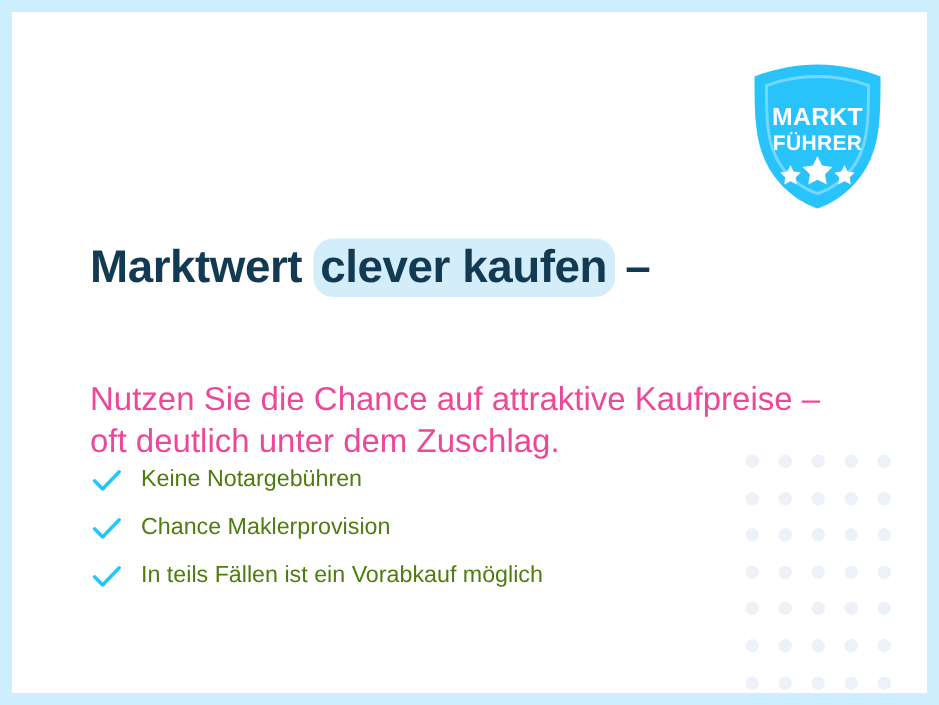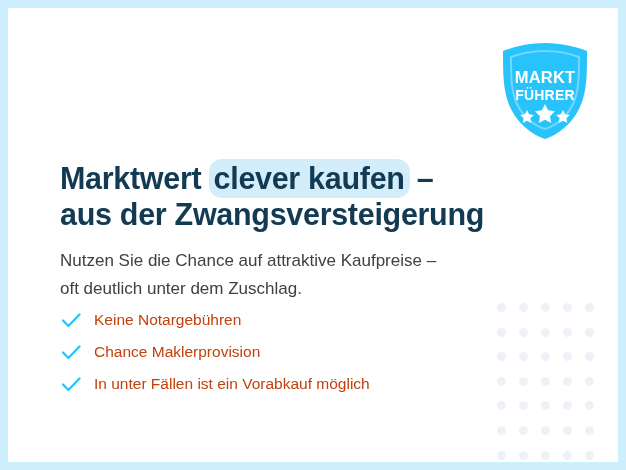--- a/index.html
+++ b/index.html
@@ -94,23 +94,23 @@
     box-decoration-break: clone;
     -webkit-box-decoration-break: clone;
   }
 
   
   .subtitle {
     position: absolute;
     left: 52px;
     top: 222px;
     width: 480px;
-    font-size: 17px;
+    font-size: 22px;
     line-height: 28px;
-    color: #404040;
+    color: #ec4899;
   }
   .subtitle .sub-line { display: block; white-space: nowrap; }
 
   
   .checklist {
     position: absolute;
     left: 52px;
     top: 296px;
     width: 440px;
     margin: 0;
@@ -126,21 +126,21 @@
   .check-icon {
     flex: 0 0 auto;
     width: 22px;
     height: 22px;
     margin-right: 12px;
     display: block;
   }
   .check-icon svg { display: block; }
   .check-label {
     font-size: 15.5px;
-    color: #c2410c;
+    color: #4d7c0f;
     white-space: nowrap;
   }
 </style>
 </head>
 <body>
 
 <div id="banner">
   <div class="card">
 
     <div class="dot-grid">
@@ -192,21 +192,20 @@
         <g fill="#ffffff">
           <polygon points="30,69 32.1,73.3 36.8,74 33.4,77.3 34.2,82 30,79.8 25.8,82 26.6,77.3 23.2,74 27.9,73.3"></polygon>
           <polygon points="48,63 51.1,69.3 58,70.3 53,75.2 54.2,82 48,78.8 41.8,82 43,75.2 38,70.3 44.9,69.3"></polygon>
           <polygon points="66,69 68.1,73.3 72.8,74 69.4,77.3 70.2,82 66,79.8 61.8,82 62.6,77.3 59.2,74 63.9,73.3"></polygon>
         </g>
       </svg>
     </div>
 
     <h1 class="headline">
       <span class="hl-line"><span>Marktwert </span><span class="mark">clever kaufen</span><span> –</span></span>
-      <span class="hl-line">aus der Zwangsversteigerung</span>
     </h1>
 
     <p class="subtitle">
       <span class="sub-line">Nutzen Sie die Chance auf attraktive Kaufpreise –</span>
       <span class="sub-line">oft deutlich unter dem Zuschlag.</span>
     </p>
 
     <ul class="checklist">
       <li>
         <span class="check-icon">
@@ -223,18 +222,18 @@
           </svg>
         </span>
         <span class="check-label">Chance Maklerprovision</span>
       </li>
       <li>
         <span class="check-icon">
           <svg width="22" height="22" viewBox="0 0 22 22" xmlns="http://www.w3.org/2000/svg" aria-hidden="true">
             <path d="M3 11.5 L8.4 17 L19.5 5.5" fill="none" stroke="#29c3fb" stroke-width="2.3" stroke-linecap="round" stroke-linejoin="round"></path>
           </svg>
         </span>
-        <span class="check-label">In unter Fällen ist ein Vorabkauf möglich</span>
+        <span class="check-label">In teils Fällen ist ein Vorabkauf möglich</span>
       </li>
     </ul>
 
   </div>
 </div>
 
 </body></html>

